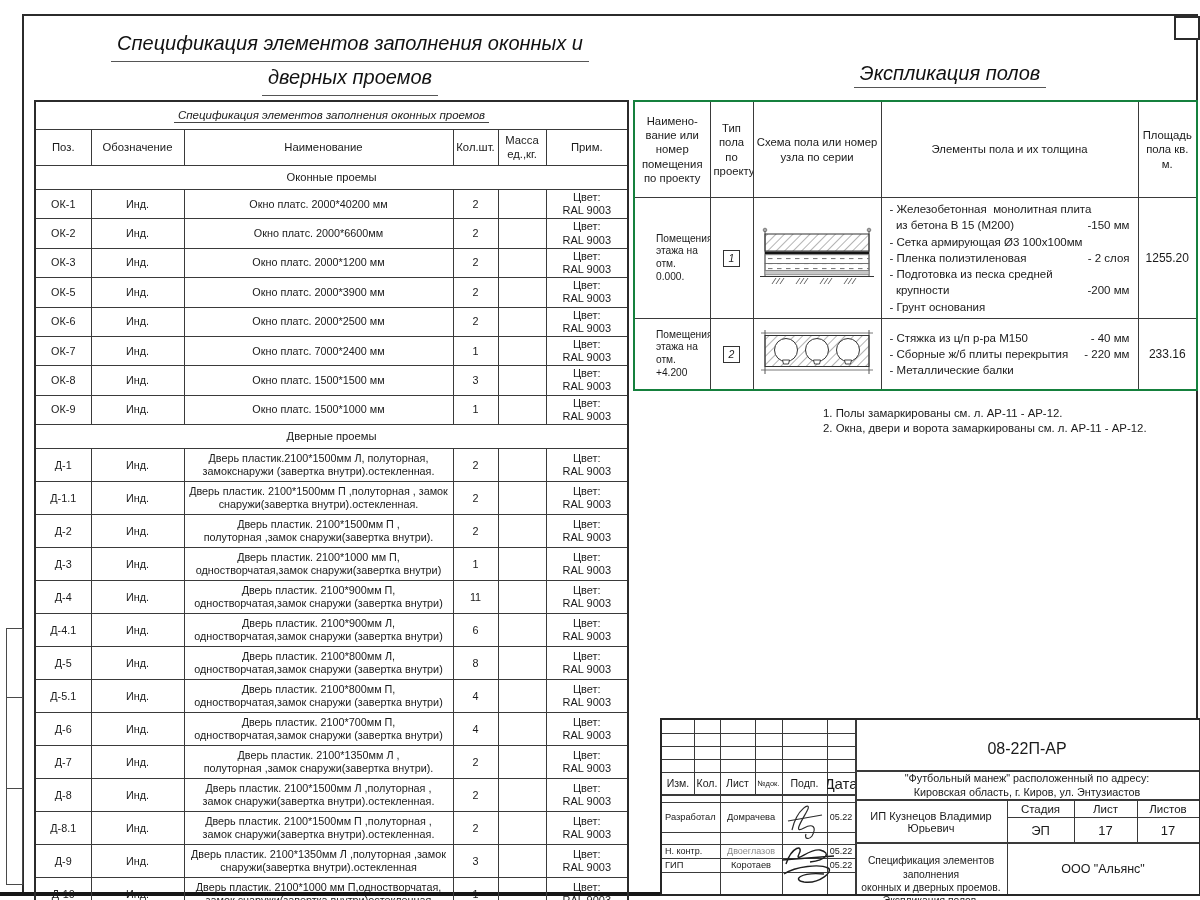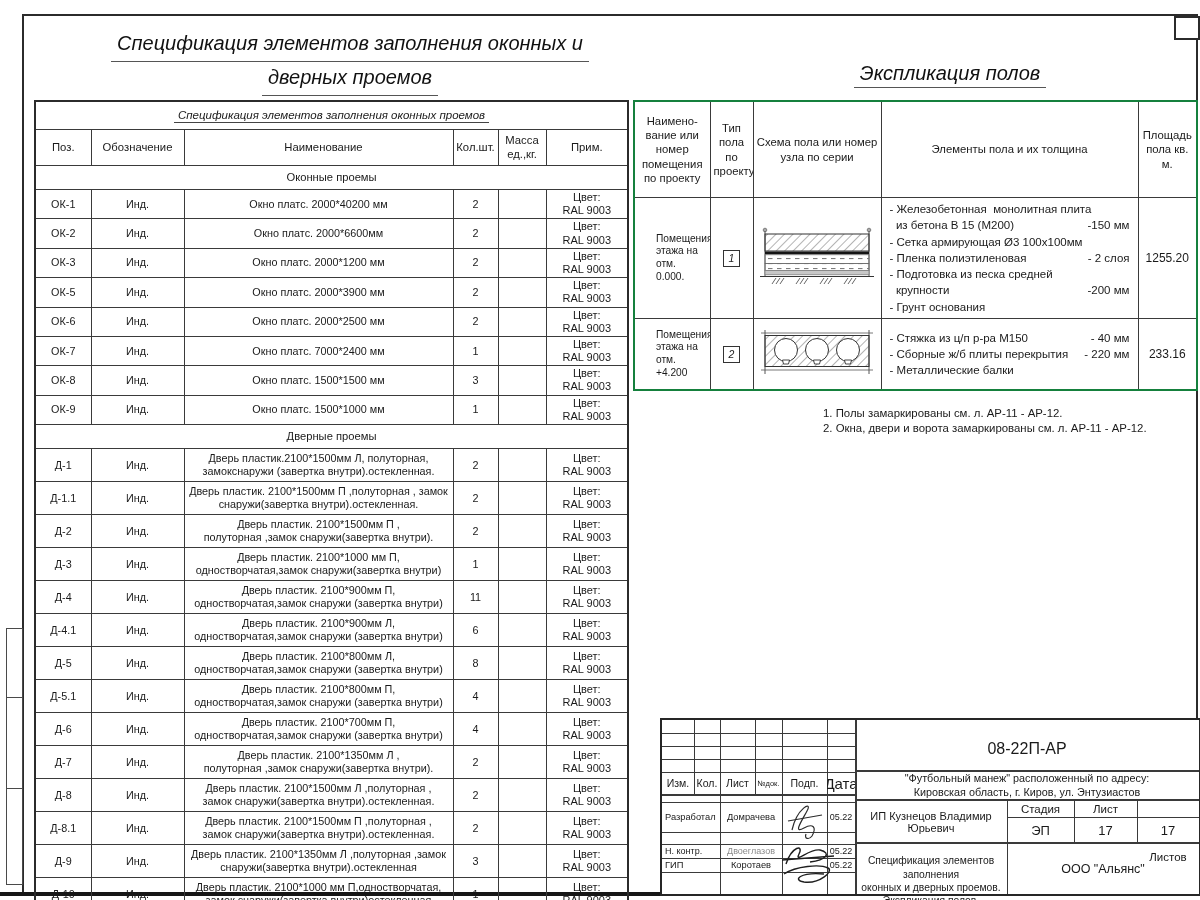--- a/index.html
+++ b/index.html
@@ -519,21 +519,21 @@
   </svg>
 
   <div class="tb-cell" style="left:193px;top:0;width:344px;height:58px;font-size:16px;">08-22П-АР</div>
   <div class="tb-cell" style="left:193px;top:52px;width:344px;height:27px;font-size:10.8px;line-height:1.25;flex-direction:column;">
     <div>"Футбольный манеж" расположенный по адресу:</div>
     <div>Кировская область, г. Киров, ул. Энтузиастов</div>
   </div>
   <div class="tb-cell" style="left:193px;top:81px;width:152px;height:41px;font-size:11px;">ИП Кузнецов Владимир Юрьевич</div>
   <div class="tb-cell" style="left:345px;top:81px;width:67px;height:16px;font-size:11.5px;">Стадия</div>
   <div class="tb-cell" style="left:412px;top:81px;width:63px;height:16px;font-size:11.5px;">Лист</div>
-  <div class="tb-cell" style="left:475px;top:81px;width:62px;height:16px;font-size:11.5px;margin-top:48px;">Листов</div>
+  <div class="tb-cell" style="left:475px;top:81px;width:62px;height:16px;font-size:11.5px;">Листов</div>
   <div class="tb-cell" style="left:345px;top:98px;width:67px;height:24px;font-size:13px;">ЭП</div>
   <div class="tb-cell" style="left:412px;top:98px;width:63px;height:24px;font-size:13px;">17</div>
   <div class="tb-cell" style="left:475px;top:98px;width:62px;height:24px;font-size:13px;">17</div>
   <div class="tb-cell" style="left:193px;top:136px;width:152px;height:50px;font-size:10.3px;line-height:1.3;flex-direction:column;">
     <div>Спецификация элементов заполнения</div>
     <div>оконных и дверных проемов.</div>
     <div>Экспликация полов.</div>
   </div>
   <div class="tb-cell" style="left:345px;top:124px;width:192px;height:50px;font-size:12.5px;">ООО "Альянс"</div>
 </div>

